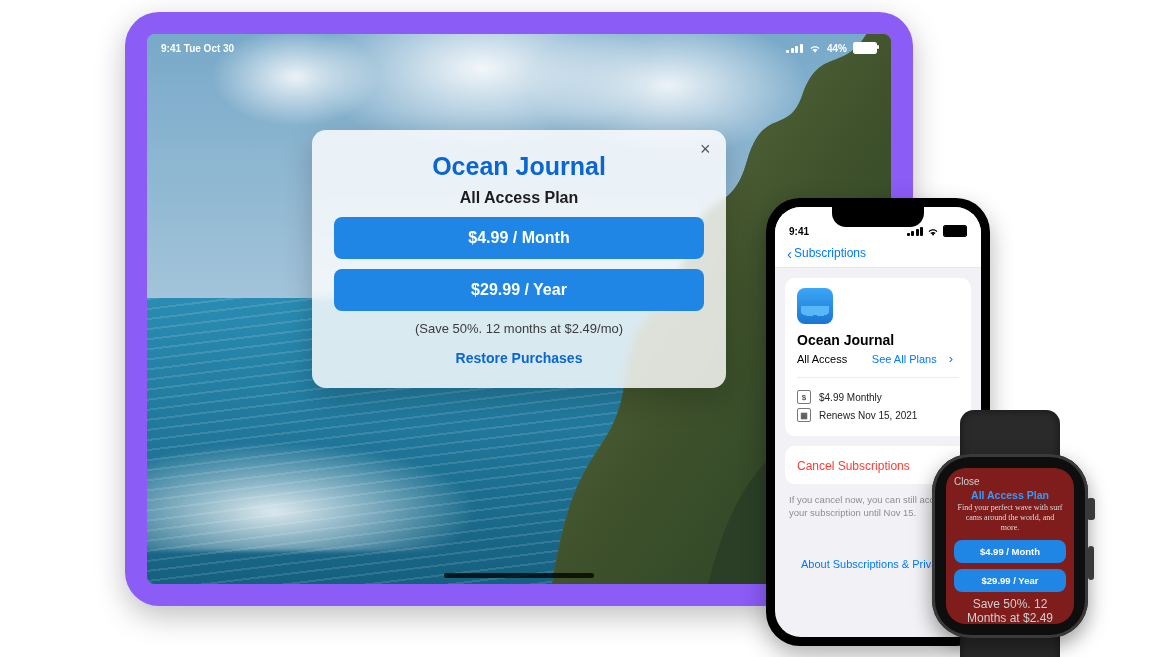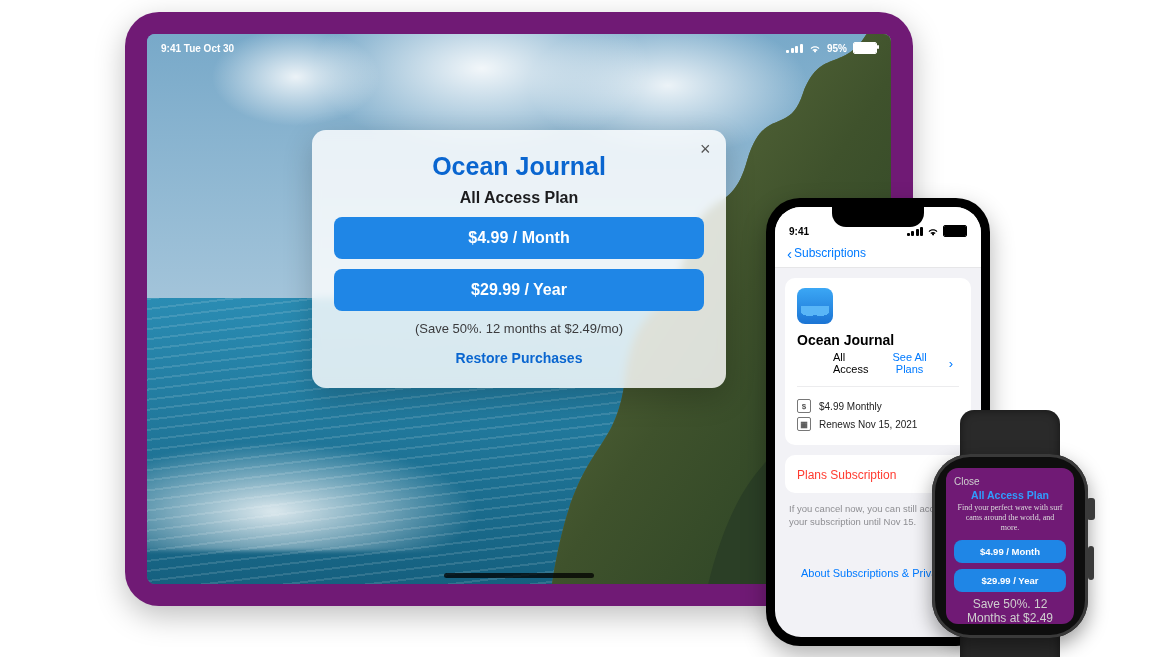--- a/index.html
+++ b/index.html
@@ -1,19 +1,19 @@
 <!DOCTYPE html>
 <html><head>
 <meta charset="utf-8">
 <style>
   html,body{margin:0;padding:0;width:1168px;height:657px;background:#fff;font-family:-apple-system,BlinkMacSystemFont,"Segoe UI",Helvetica,Arial,sans-serif;overflow:hidden;}
   .stage{position:relative;width:1168px;height:657px;}
 
   
-  .ipad{position:absolute;left:125px;top:12px;width:788px;height:594px;border-radius:34px;background:#701a75;box-shadow:0 10px 30px rgba(0,0,0,.25);}
+  .ipad{position:absolute;left:125px;top:12px;width:788px;height:594px;border-radius:34px;background:#8b5cf6;box-shadow:0 10px 30px rgba(0,0,0,.25);}
   .ipad-screen{position:absolute;left:22px;top:22px;right:22px;bottom:22px;border-radius:8px;overflow:hidden;background:linear-gradient(#6fa7cf,#3c6d90);}
   
   .sky{position:absolute;left:0;right:0;top:0;height:52%;background:
     radial-gradient(120px 70px at 20% 15%,rgba(255,255,255,.85),rgba(255,255,255,0) 70%),
     radial-gradient(240px 120px at 45% 12%,rgba(255,255,255,.9),rgba(255,255,255,0) 70%),
     radial-gradient(200px 100px at 70% 18%,rgba(255,255,255,.85),rgba(255,255,255,0) 70%),
     linear-gradient(#78a9c9,#a6c6db);}
   .sea{position:absolute;left:0;right:0;bottom:0;height:52%;background:
     repeating-linear-gradient(173deg,rgba(255,255,255,.12) 0 2px,rgba(255,255,255,0) 2px 10px),
     linear-gradient(#2a8cb3,#15607f);}
@@ -54,40 +54,40 @@
   .ip-status .batt i{background:#000;}
   .ip-nav{background:#fff;height:28px;display:flex;align-items:center;padding:0 6px;border-bottom:1px solid #e6e6e8;}
   .ip-nav .back{color:#007aff;font-size:12px;display:flex;align-items:center;gap:2px;border:none;background:none;cursor:pointer;}
   .ip-nav .chev{font-size:15px;line-height:1;}
   .ip-body{flex:1;overflow:hidden;}
   .card{background:#fff;margin:10px 10px 0;border-radius:10px;padding:10px 12px;}
   .app-icon{width:36px;height:36px;border-radius:8px;background:linear-gradient(#3ba7f5,#1b74d4);position:relative;margin-bottom:8px;}
   .app-icon::after{content:"";position:absolute;left:4px;right:4px;bottom:4px;height:14px;border-radius:0 0 6px 6px;background:radial-gradient(12px 10px at 30% 0,#59b6f7 99%,transparent),radial-gradient(12px 10px at 70% 0,#59b6f7 99%,transparent);}
   .card h3{margin:0;font-size:14px;font-weight:700;color:#000;}
   .row-split{display:flex;justify-content:space-between;align-items:center;margin-top:2px;}
-  .sub-label{font-size:11px;color:#000;margin-left:36px;}
+  .sub-label{font-size:11px;color:#000;}
   .see-all{color:#007aff;font-size:11px;display:flex;align-items:center;gap:12px;border:none;background:none;cursor:pointer;}
   .see-all .ch{font-size:13px;}
   .meta{margin-top:10px;padding-top:8px;border-top:1px solid #ececee;}
   .meta-row{display:flex;align-items:center;gap:8px;font-size:10px;color:#222;margin:4px 0;}
   .meta-row .ico{width:12px;height:12px;border:1px solid #777;border-radius:2px;display:inline-flex;align-items:center;justify-content:center;font-size:8px;color:#555;font-weight:700;}
   .cancel-card{background:#fff;margin:10px 10px 0;border-radius:10px;padding:10px 12px;}
   .cancel-btn{color:#ff3b30;font-size:12px;border:none;background:none;padding:0;cursor:pointer;}
   .cancel-note{font-size:9.5px;color:#8e8e92;margin:10px 14px 0;line-height:1.35;}
   .about{margin-top:34px;text-align:center;}
   .about a{color:#007aff;font-size:11px;text-decoration:none;}
 
   
   .watch-band-top,.watch-band-bottom{position:absolute;left:960px;width:100px;height:120px;background:#2a2a2a;border-radius:14px;box-shadow:inset 0 0 10px rgba(0,0,0,.5);}
   .watch-band-top{top:410px;}
   .watch-band-bottom{top:580px;}
   .watch{position:absolute;left:932px;top:454px;width:156px;height:184px;background:#0e0e0e;border-radius:38px;box-shadow:0 8px 20px rgba(0,0,0,.4), inset 0 0 0 3px #3a3a3a;}
   .crown{position:absolute;right:-7px;top:44px;width:8px;height:22px;background:#3a3a3a;border-radius:3px;}
   .side-btn{position:absolute;right:-6px;top:92px;width:6px;height:34px;background:#3a3a3a;border-radius:3px;}
-  .watch-screen{position:absolute;left:14px;right:14px;top:14px;bottom:14px;background:#701a75;border-radius:12px;color:#fff;padding:8px 8px 6px;box-sizing:border-box;display:flex;flex-direction:column;}
+  .watch-screen{position:absolute;left:14px;right:14px;top:14px;bottom:14px;background:#7f1d1d;border-radius:20px;color:#fff;padding:8px 8px 6px;box-sizing:border-box;display:flex;flex-direction:column;}
   .w-top{display:flex;justify-content:flex-start;align-items:center;}
   .w-close{color:#cfcfcf;font-size:10px;border:none;background:none;padding:0;cursor:pointer;}
   .w-title{color:#2f9dff;font-size:10.5px;text-align:center;font-weight:600;margin:2px 0 2px;}
   .w-desc{color:#dcdcdc;font-size:8px;text-align:center;line-height:1.25;margin:0 2px 4px;font-family:Liberation Serif, serif;}
   .w-btn{background:#1f86e6;color:#fff;border:none;border-radius:8px;font-size:9.5px;font-weight:600;padding:6px 0;margin:3px 0;cursor:pointer;}
   .w-sav{color:#cfcfcf;font-size:12px;text-align:center;margin-top:2px;}
 
   
   .wifi path{fill:currentColor;}
 </style>
@@ -121,21 +121,21 @@
         <div class="right">
           <span class="sig-dots">
               <span></span>
               <span></span>
               <span></span>
               <span></span>
             </span>
           <svg class="wifi" viewBox="0 0 20 14">
               <path d="M10 13.5c.9 0 1.7-.8 1.7-1.7S10.9 10 10 10s-1.7.8-1.7 1.7.8 1.8 1.7 1.8zm-4.4-4 1.5 1.5c1.6-1.6 4.2-1.6 5.8 0l1.5-1.5c-2.4-2.4-6.4-2.4-8.8 0zm-3-3 1.5 1.5c3.3-3.3 8.5-3.3 11.8 0l1.5-1.5C13.3 2.4 6.7 2.4 2.6 6.5z"></path>
             </svg>
-          <span>95%</span>
+          <span>44%</span>
           <span class="batt">
               <i></i>
             </span>
         </div>
       </div>
 
       <div class="modal">
         <button class="close"><span>×</span></button>
         <h1>Ocean Journal</h1>
         <h2>All Access Plan</h2>
@@ -192,21 +192,21 @@
               <span>$4.99 Monthly</span>
             </div>
             <div class="meta-row">
               <span class="ico">▦</span>
               <span>Renews Nov 15, 2021</span>
             </div>
           </div>
         </div>
 
         <div class="cancel-card">
-          <button class="cancel-btn">Plans Subscription</button>
+          <button class="cancel-btn">Cancel Subscriptions</button>
         </div>
         <div class="cancel-note">If you cancel now, you can still access your subscription until Nov 15.</div>
 
         <div class="about">
           <a href="#">
             <span>About Subscriptions &amp; Privacy</span>
             <span>›</span>
           </a>
         </div>
       </div>

